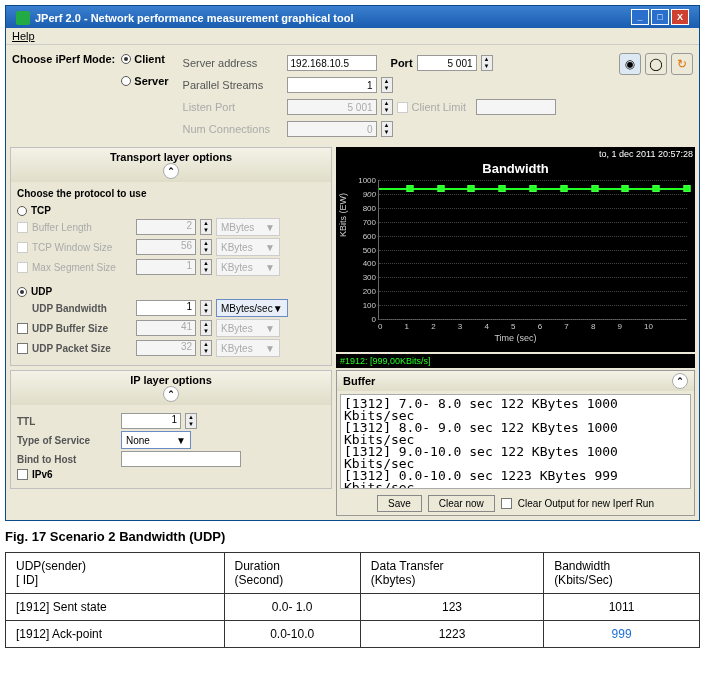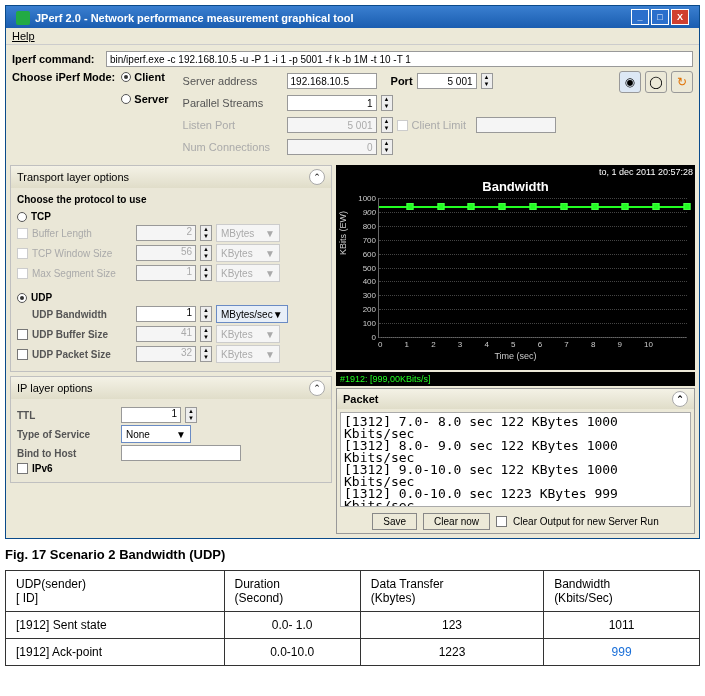--- a/index.html
+++ b/index.html
@@ -30,21 +30,21 @@
 .nfield.disabled { color: #aaa; background: #f5f5f5; }
 .spinner { width: 12px; height: 16px; border: 1px solid #999; display: flex; flex-direction: column; background: #eee; }
 .spinner div { flex:1; font-size:6px; text-align:center; line-height:6px; }
 .port-lbl { font-weight: bold; margin-left: 10px; }
 .icon-btns { margin-left: auto; display: flex; gap: 4px; }
 .icon-btn { width: 22px; height: 22px; border: 1px solid #999; border-radius: 3px; display:flex; align-items:center; justify-content:center; font-size:12px; }
 .content { display: flex; gap: 4px; padding: 4px; }
 .left-col { width: 322px; display:flex; flex-direction:column; gap:4px; }
 .right-col { flex:1; display:flex; flex-direction:column; gap:2px; }
 .panel { border: 1px solid #c0c0c0; background: #eae7d7; }
-.panel-hdr { background: linear-gradient(#f4f2e6,#e0ddc9); padding: 3px 6px; font-weight: normal; font-size: 11px; display:flex; justify-content:space-between; align-items:center; }
+.panel-hdr { background: linear-gradient(#f4f2e6,#e0ddc9); padding: 3px 6px; font-weight: bold; font-size: 11px; display:flex; justify-content:space-between; align-items:center;flex-direction:column; }
 .panel-body { padding: 6px; font-size: 10px; }
 .collapse { width:16px; height:16px; border:1px solid #aaa; border-radius:50%; font-size:9px; display:flex; align-items:center; justify-content:center; background:#fff; }
 .proto-row { margin: 2px 0; display:flex; align-items:center; gap:4px; }
 .chk { width:11px; height:11px; border:1px solid #777; background:#fff; display:inline-block; }
 .chk.disabled { border-color:#ccc; }
 .unit-sel { border:1px solid #6a8bc4; background:#e8eff8; height:18px; min-width:64px; padding:0 4px; font-size:10px; display:flex; align-items:center; justify-content:space-between; }
 .unit-sel.disabled { color:#aaa; border-color:#ccc; background:#f5f5f5; }
 .tfield { border:1px solid #999; background:#fff; height:16px; width:60px; text-align:right; padding:0 3px; font-size:10px; }
 .tfield.disabled { color:#aaa; background:#f5f5f5; }
 .chart-area { background:#000; color:#fff; height:205px; padding:2px; position:relative; }
@@ -85,24 +85,20 @@
       <div class="win-btn win-min">_</div>
       <div class="win-btn win-max">□</div>
       <div class="win-btn win-close">X</div>
     </div>
   </div>
   <div class="menubar">
     <span>Help</span>
   </div>
 
   <div class="toolbar">
-    <div class="row">
-      <span class="lbl">Iperf command:</span>
-      <input class="cmd-input" value="bin/iperf.exe -c 192.168.10.5 -u -P 1 -i 1 -p 5001 -f k -b 1M -t 10 -T 1" style="">
-    </div>
     <div class="mode-row">
       <span class="lbl">Choose iPerf Mode:</span>
       <div class="mode-col" style="gap:10px;">
         <div class="radio">
             <span class="radio-dot sel"></span>
             <b>Client</b>
           </div>
         <div class="radio">
             <span class="radio-dot"></span>
             <b>Server</b>
@@ -339,29 +335,29 @@
             <span>8</span>
             <span>9</span>
             <span>10</span>
           </div>
         <div class="chart-xlabel">Time (sec)</div>
       </div>
       <div class="legend">#1912: [999,00KBits/s]</div>
 
       <div class="output-panel">
         <div class="output-hdr">
-            <span>Packet</span>
+            <span>Buffer</span>
             <span class="collapse">⌃</span>
           </div>
         <div class="output-body" id="output-body">[1312]  7.0- 8.0 sec   122 KBytes  1000 Kbits/sec<br>[1312]  8.0- 9.0 sec   122 KBytes  1000 Kbits/sec<br>[1312]  9.0-10.0 sec   122 KBytes  1000 Kbits/sec<br>[1312]  0.0-10.0 sec  1223 KBytes   999 Kbits/sec<br>[1312] WARNING: did not receive ack of last datagram after 10 tries.<br>[1312] Sent 852 datagrams<br>Done.</div>
         <div class="output-btns">
           <button class="btn">Save</button>
           <button class="btn">Clear now</button>
           <span class="chk"></span>
-          <span>Clear Output for new Server Run</span>
+          <span>Clear Output for new Iperf Run</span>
         </div>
       </div>
     </div>
   </div>
 </div>
 
 <div class="doc-section">
   <div class="fig-caption">Fig. 17 Scenario 2 Bandwidth (UDP)</div>
   <table class="doc">
     <tbody>

